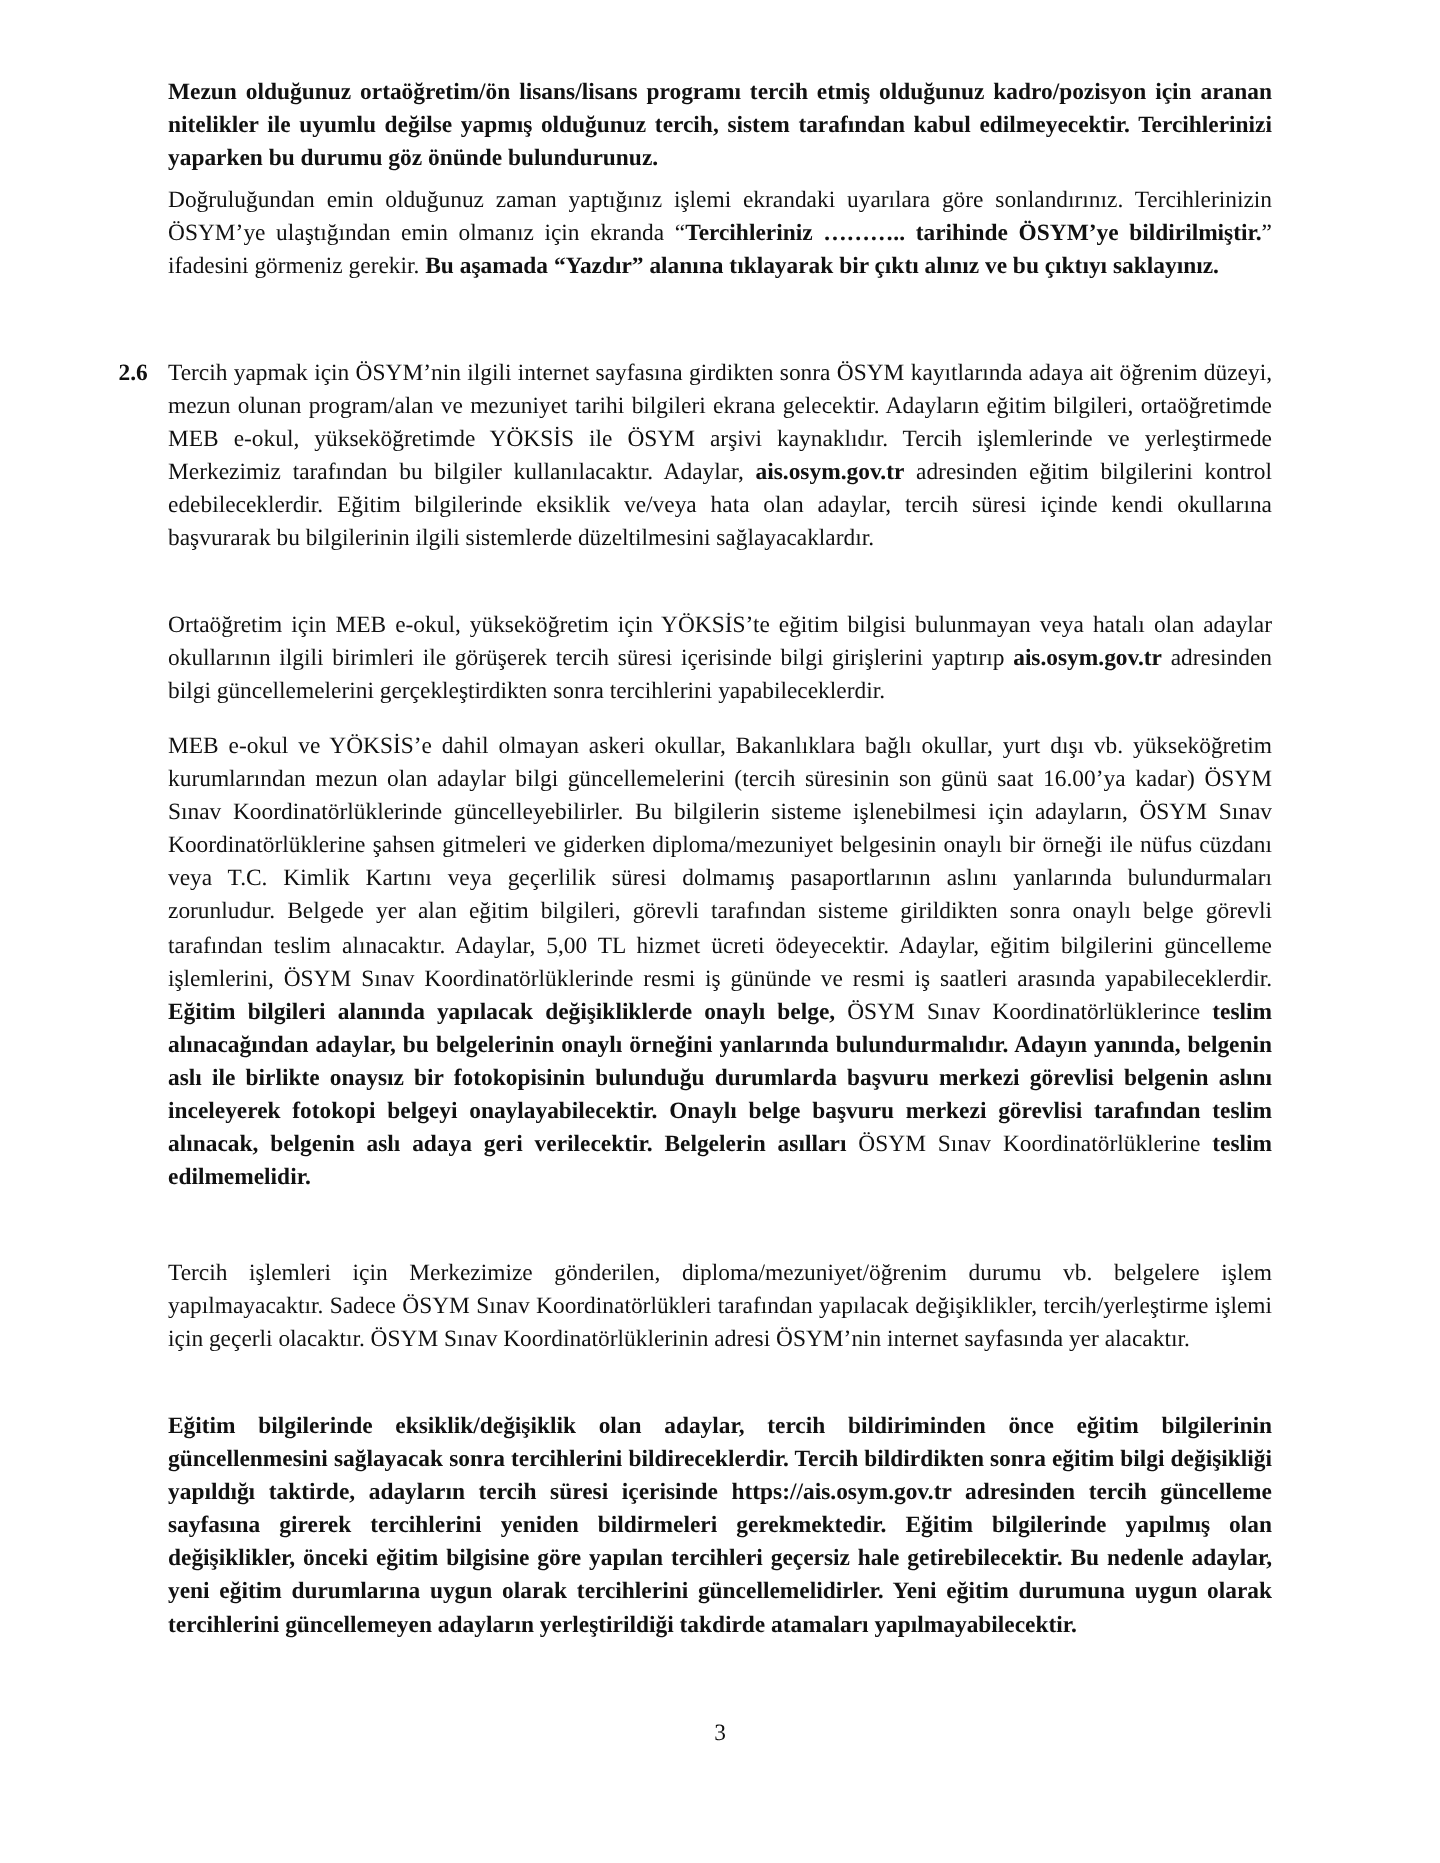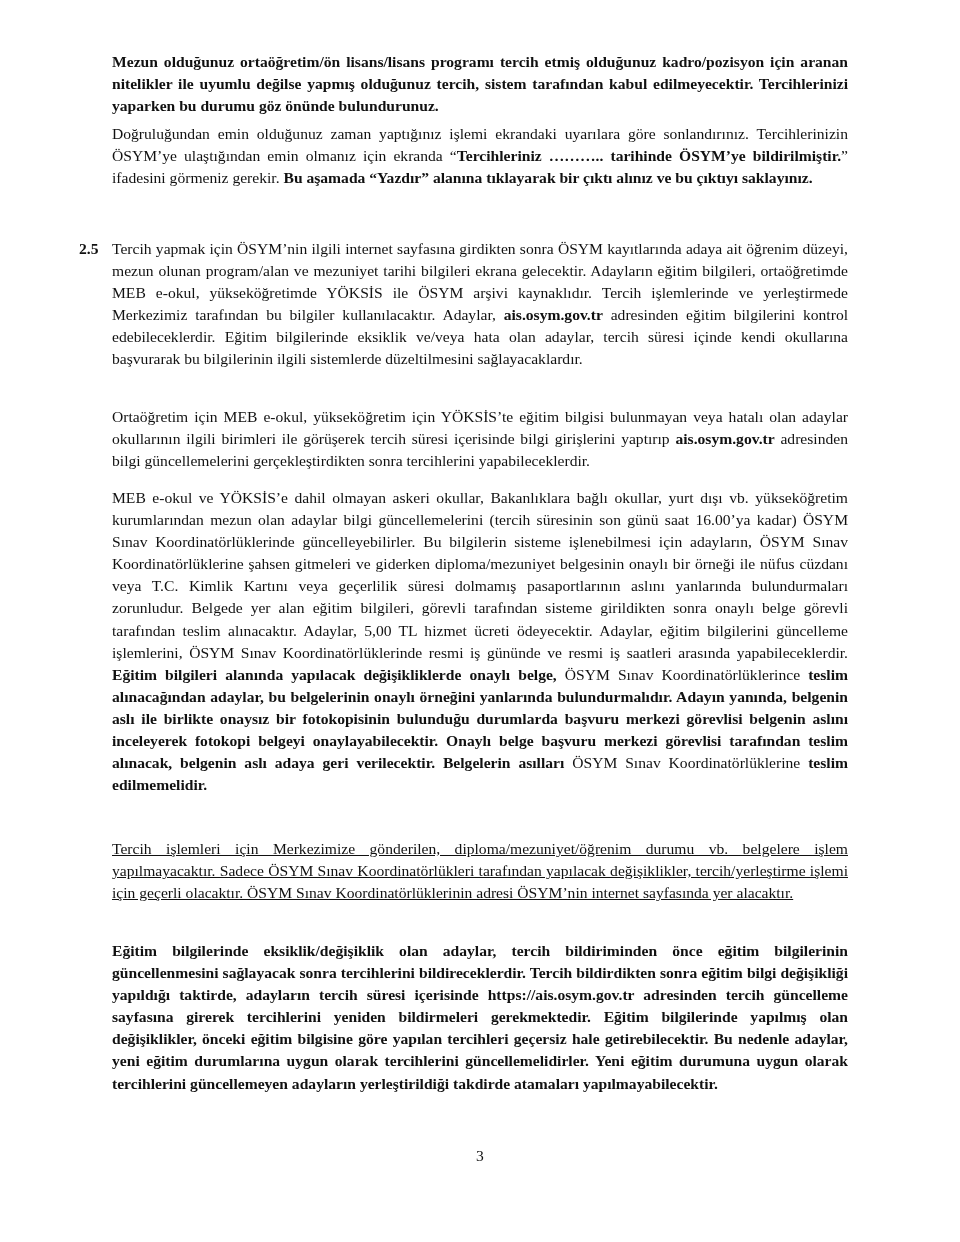--- a/index.html
+++ b/index.html
@@ -27,26 +27,26 @@
 </style>
 </head>
 <body>
 
 <div class="page">
 
   <p class="p last-left" style="top:51px;"><span class="b">Mezun olduğunuz ortaöğretim/ön lisans/lisans programı tercih etmiş olduğunuz kadro/pozisyon için aranan nitelikler ile uyumlu değilse yapmış olduğunuz tercih, sistem tarafından kabul edilmeyecektir. Tercihlerinizi yaparken bu durumu göz önünde bulundurunuz.</span></p>
 
   <p class="p last-left" style="top:123px;"><span>Doğruluğundan emin olduğunuz zaman yaptığınız işlemi ekrandaki uyarılara göre sonlandırınız. Tercihlerinizin ÖSYM’ye ulaştığından emin olmanız için ekranda “</span><span class="b">Tercihleriniz ……….. tarihinde ÖSYM’ye bildirilmiştir.</span><span>” ifadesini görmeniz gerekir. </span><span class="b">Bu aşamada “Yazdır” alanına tıklayarak bir çıktı alınız ve bu çıktıyı saklayınız.</span></p>
 
-  <span class="secnum">2.5</span>
+  <span class="secnum">2.6</span>
 
   <p class="p last-left" style="top:238px;"><span>Tercih yapmak için ÖSYM’nin ilgili internet sayfasına girdikten sonra ÖSYM kayıtlarında adaya ait öğrenim düzeyi, mezun olunan program/alan ve mezuniyet tarihi bilgileri ekrana gelecektir. Adayların eğitim bilgileri, ortaöğretimde MEB e-okul, yükseköğretimde YÖKSİS ile ÖSYM arşivi kaynaklıdır. Tercih işlemlerinde ve yerleştirmede Merkezimiz tarafından bu bilgiler kullanılacaktır. Adaylar, </span><span class="b">ais.osym.gov.tr</span><span> adresinden eğitim bilgilerini kontrol edebileceklerdir. Eğitim bilgilerinde eksiklik ve/veya hata olan adaylar, tercih süresi içinde kendi okullarına başvurarak bu bilgilerinin ilgili sistemlerde düzeltilmesini sağlayacaklardır.</span></p>
 
   <p class="p last-left" style="top:406px;"><span>Ortaöğretim için MEB e-okul, yükseköğretim için YÖKSİS’te eğitim bilgisi bulunmayan veya hatalı olan adaylar okullarının ilgili birimleri ile görüşerek  tercih süresi içerisinde bilgi girişlerini yaptırıp </span><span class="b">ais.osym.gov.tr</span><span> adresinden bilgi güncellemelerini gerçekleştirdikten sonra tercihlerini yapabileceklerdir.</span></p>
 
   <p class="p last-left" style="top:487px;"><span>MEB e-okul ve YÖKSİS’e dahil olmayan askeri okullar, Bakanlıklara bağlı okullar, yurt dışı vb. yükseköğretim kurumlarından mezun olan adaylar bilgi güncellemelerini (tercih süresinin son günü saat 16.00’ya kadar) ÖSYM Sınav Koordinatörlüklerinde güncelleyebilirler. Bu bilgilerin sisteme işlenebilmesi için adayların, ÖSYM Sınav Koordinatörlüklerine şahsen gitmeleri ve  giderken diploma/mezuniyet belgesinin onaylı bir örneği ile nüfus cüzdanı veya T.C. Kimlik Kartını veya geçerlilik süresi dolmamış pasaportlarının aslını yanlarında bulundurmaları zorunludur. Belgede yer alan eğitim bilgileri, görevli tarafından sisteme girildikten sonra onaylı belge görevli tarafından teslim alınacaktır. Adaylar, 5,00 TL hizmet ücreti ödeyecektir. Adaylar, eğitim bilgilerini güncelleme işlemlerini, ÖSYM Sınav Koordinatörlüklerinde resmi iş gününde ve resmi iş saatleri arasında yapabileceklerdir. </span><span class="b">Eğitim bilgileri alanında yapılacak değişikliklerde onaylı belge,</span><span> ÖSYM Sınav Koordinatörlüklerince </span><span class="b">teslim alınacağından adaylar, bu belgelerinin onaylı örneğini yanlarında bulundurmalıdır. Adayın yanında, belgenin aslı ile birlikte onaysız bir fotokopisinin bulunduğu durumlarda başvuru merkezi görevlisi belgenin aslını inceleyerek fotokopi belgeyi onaylayabilecektir. Onaylı belge başvuru merkezi görevlisi tarafından teslim alınacak, belgenin aslı adaya geri verilecektir.  Belgelerin </span><span class="b u">asılları</span><span> ÖSYM Sınav Koordinatörlüklerine </span><span class="b u">teslim edilmemelidir</span><span class="b">.</span></p>
 
-  <p class="p last-left" style="top:838px;text-decoration:underline;"><span>Tercih işlemleri için Merkezimize gönderilen, diploma/mezuniyet/öğrenim durumu vb. belgelere işlem yapılmayacaktır. Sadece ÖSYM Sınav Koordinatörlükleri tarafından yapılacak değişiklikler, tercih/yerleştirme işlemi için geçerli olacaktır. ÖSYM Sınav Koordinatörlüklerinin adresi ÖSYM’nin internet sayfasında yer alacaktır.</span></p>
+  <p class="p last-left" style="top:838px;"><span>Tercih işlemleri için Merkezimize gönderilen, diploma/mezuniyet/öğrenim durumu vb. belgelere işlem yapılmayacaktır. Sadece ÖSYM Sınav Koordinatörlükleri tarafından yapılacak değişiklikler, tercih/yerleştirme işlemi için geçerli olacaktır. ÖSYM Sınav Koordinatörlüklerinin adresi ÖSYM’nin internet sayfasında yer alacaktır.</span></p>
 
   <p class="p last-left" style="top:940px;"><span class="b">Eğitim bilgilerinde eksiklik/değişiklik olan adaylar, tercih bildiriminden </span><span class="b u">önce</span><span class="b"> eğitim bilgilerinin güncellenmesini sağlayacak sonra tercihlerini bildireceklerdir. Tercih bildirdikten sonra eğitim bilgi değişikliği yapıldığı taktirde, adayların tercih süresi içerisinde https://ais.osym.gov.tr adresinden  tercih güncelleme sayfasına girerek tercihlerini yeniden bildirmeleri gerekmektedir. Eğitim bilgilerinde yapılmış olan değişiklikler, önceki eğitim bilgisine göre yapılan tercihleri geçersiz hale getirebilecektir. Bu nedenle adaylar, yeni eğitim durumlarına uygun olarak tercihlerini güncellemelidirler. Yeni eğitim durumuna uygun olarak tercihlerini güncellemeyen adayların yerleştirildiği takdirde atamaları yapılmayabilecektir.</span></p>
 
   <div class="pagenum">3</div>
 </div>
 
 </body></html>

